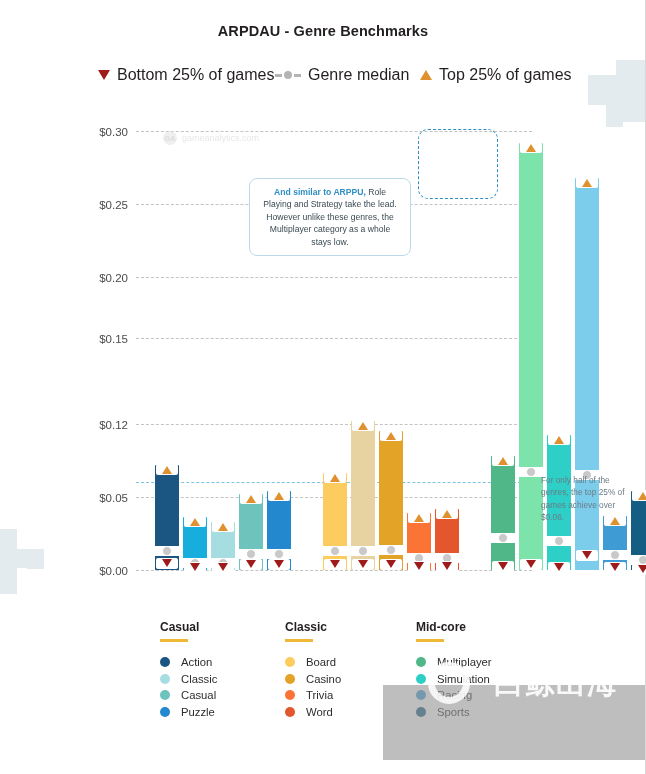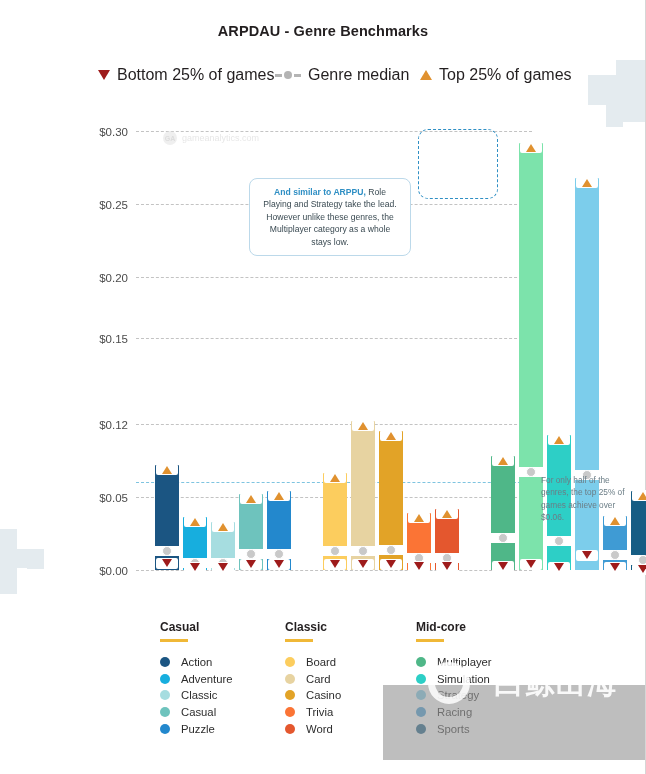--- a/index.html
+++ b/index.html
@@ -367,24 +367,20 @@
 <div class="blegend">
   <div class="bl-col bl-c0">
     <div class="bl-head">Casual</div>
     <div class="bl-rule"></div>
     <div class="bl-rows">
         <div class="bl-row">
           <span class="bl-dot" style="background: rgb(27, 85, 130);"></span>
           <span>Action</span>
         </div>
         <div class="bl-row">
-          <span class="bl-dot" style="background: rgb(23, 174, 222);"></span>
-          <span>Adventure</span>
-        </div>
-        <div class="bl-row">
           <span class="bl-dot" style="background: rgb(166, 221, 224);"></span>
           <span>Classic</span>
         </div>
         <div class="bl-row">
           <span class="bl-dot" style="background: rgb(110, 195, 189);"></span>
           <span>Casual</span>
         </div>
         <div class="bl-row">
           <span class="bl-dot" style="background: rgb(35, 136, 205);"></span>
           <span>Puzzle</span>
@@ -393,24 +389,20 @@
   </div>
   <div class="bl-col bl-c1">
     <div class="bl-head">Classic</div>
     <div class="bl-rule"></div>
     <div class="bl-rows">
         <div class="bl-row">
           <span class="bl-dot" style="background: rgb(252, 205, 94);"></span>
           <span>Board</span>
         </div>
         <div class="bl-row">
-          <span class="bl-dot" style="background: rgb(231, 211, 161);"></span>
-          <span>Card</span>
-        </div>
-        <div class="bl-row">
           <span class="bl-dot" style="background: rgb(226, 163, 39);"></span>
           <span>Casino</span>
         </div>
         <div class="bl-row">
           <span class="bl-dot" style="background: rgb(251, 116, 53);"></span>
           <span>Trivia</span>
         </div>
         <div class="bl-row">
           <span class="bl-dot" style="background: rgb(228, 87, 46);"></span>
           <span>Word</span>
@@ -421,24 +413,20 @@
     <div class="bl-head">Mid-core</div>
     <div class="bl-rule"></div>
     <div class="bl-rows">
         <div class="bl-row">
           <span class="bl-dot" style="background: rgb(79, 183, 136);"></span>
           <span>Multiplayer</span>
         </div>
         <div class="bl-row">
           <span class="bl-dot" style="background: rgb(45, 207, 198);"></span>
           <span>Simulation</span>
-        </div>
-        <div class="bl-row">
-          <span class="bl-dot" style="background: rgb(124, 205, 235);"></span>
-          <span>Strategy</span>
         </div>
         <div class="bl-row">
           <span class="bl-dot" style="background: rgb(63, 155, 212);"></span>
           <span>Racing</span>
         </div>
         <div class="bl-row">
           <span class="bl-dot" style="background: rgb(22, 93, 132);"></span>
           <span>Sports</span>
         </div>
       </div>

